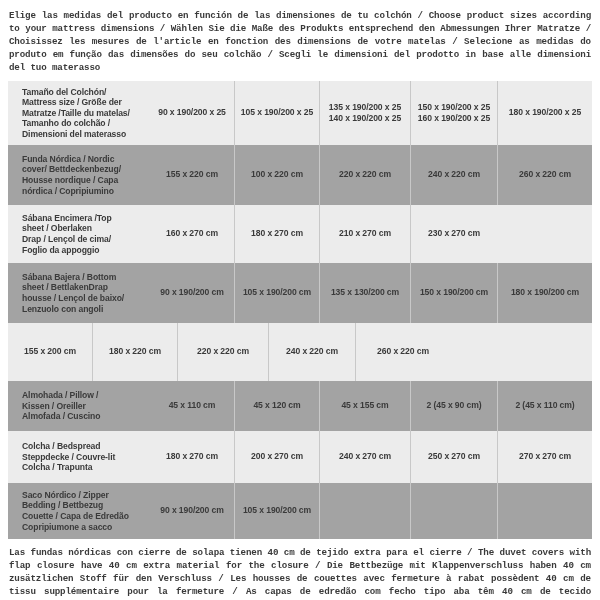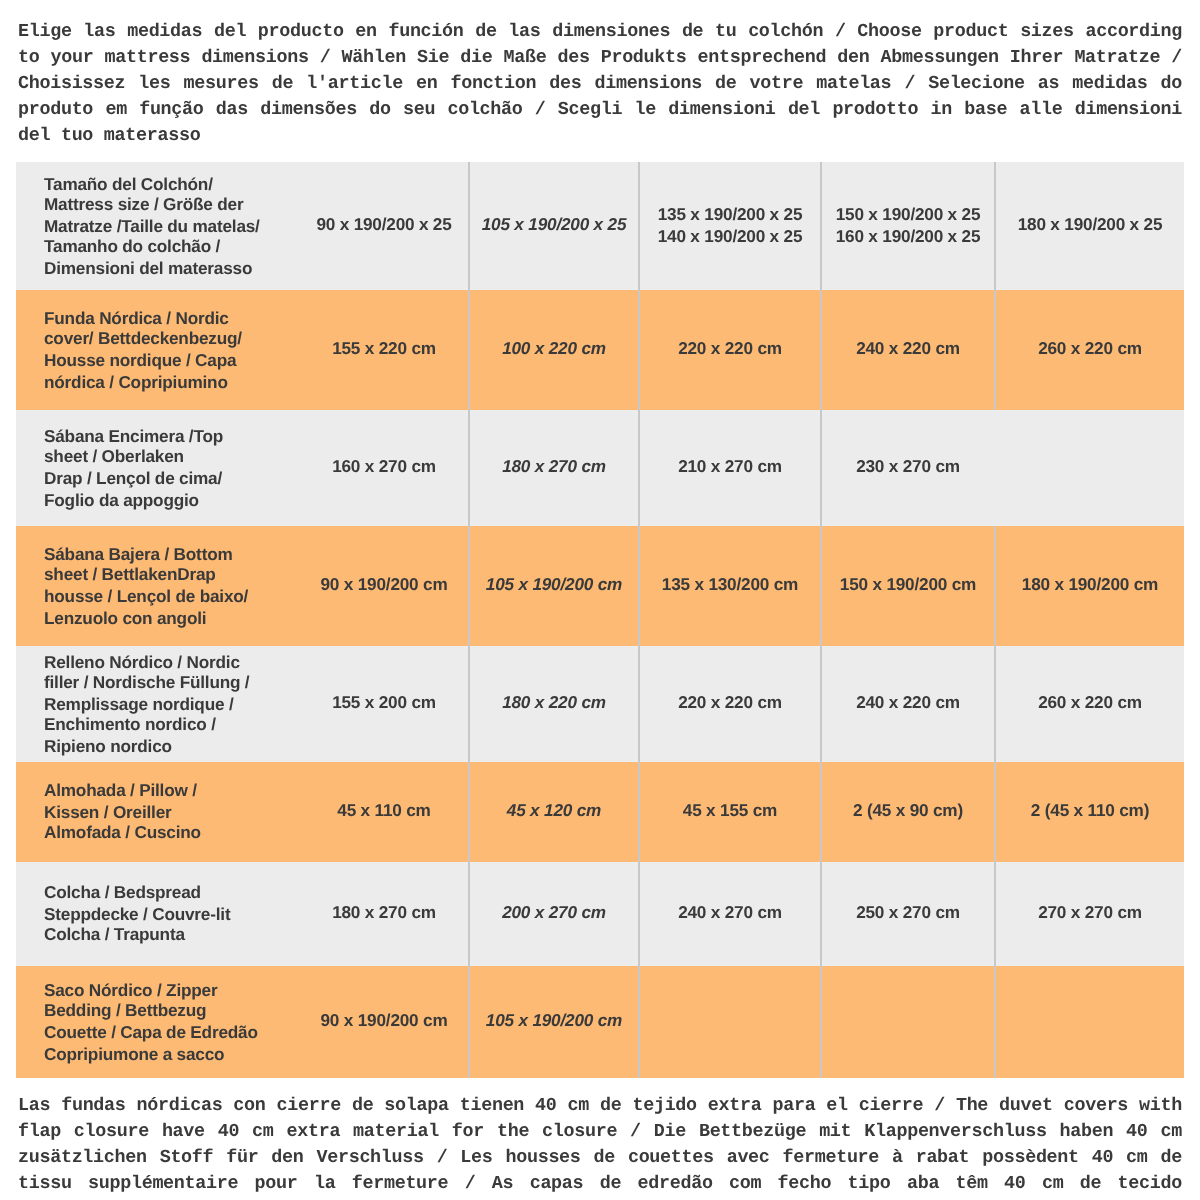--- a/index.html
+++ b/index.html
@@ -11,35 +11,35 @@
   .page{width:600px;height:600px;position:relative;}
   .intro, .footnote{
     margin:0 9px;font-size:9.2px;font-weight:700;line-height:13px;
     letter-spacing:-0.15px;text-align:justify;color:#3a3a3a;font-family:Liberation Mono, monospace;
   }
   .intro{padding-top:9px;}
   .footnote{padding-top:7px;}
   .table{margin:7px 8px 0 8px;width:584px;}
   .row{display:flex;align-items:stretch;}
   .row.shade{background:#ececec;}
-  .row.plain{background:#fdba74;}
+  .row.plain{background:#a3a3a3;}
   .r0{height:64px;} .r1{height:60px;} .r2{height:58px;} .r3{height:60px;}
   .r4{height:58px;} .r5{height:50px;} .r6{height:52px;} .r7{height:56px;}
   .cell{
     display:flex;align-items:center;box-sizing:border-box;
     font-size:8.6px;font-weight:700;letter-spacing:-0.1px;color:#3a3a3a;
     white-space:pre-line;
   }
   .cell.label{
     width:142px;padding-left:14px;justify-content:flex-start;
     text-align:left;line-height:10.6px;
   }
   .cell.val{justify-content:center;text-align:center;line-height:11.5px;}
   .c1{width:84px;}
-  .c2{width:85px;border-left:1px solid #c8c8c8;font-style:italic;}
+  .c2{width:85px;border-left:1px solid #c8c8c8;}
   .c3{width:91px;border-left:1px solid #c8c8c8;}
   .c4{width:87px;border-left:1px solid #c8c8c8;}
   .c5{width:95px;border-left:1px solid #c8c8c8;}
 </style>
 </head>
 <body>
 
 <div class="page">
 
   <p class="intro">Elige las medidas del producto en función de las dimensiones de tu colchón / Choose product sizes according to your mattress dimensions / Wählen Sie die Maße des Produkts entsprechend den Abmessungen Ihrer Matratze / Choisissez les mesures de l'article en fonction des dimensions de votre matelas / Selecione as medidas do produto em função das dimensões do seu colchão / Scegli le dimensioni del prodotto in base alle dimensioni del tuo materasso</p>
@@ -90,25 +90,20 @@
 housse / Lençol de baixo/
 Lenzuolo con angoli</div>
       <div class="cell val c1">90 x 190/200 cm</div>
       <div class="cell val c2">105 x 190/200 cm</div>
       <div class="cell val c3">135 x 130/200 cm</div>
       <div class="cell val c4">150 x 190/200 cm</div>
       <div class="cell val c5">180 x 190/200 cm</div>
     </div>
 
     <div class="row shade r4">
-      <div class="cell label">Relleno Nórdico / Nordic
-filler / Nordische Füllung /
-Remplissage nordique /
-Enchimento nordico /
-Ripieno nordico</div>
       <div class="cell val c1">155 x 200 cm</div>
       <div class="cell val c2">180 x 220 cm</div>
       <div class="cell val c3">220 x 220 cm</div>
       <div class="cell val c4">240 x 220 cm</div>
       <div class="cell val c5">260 x 220 cm</div>
     </div>
 
     <div class="row plain r5">
       <div class="cell label">Almohada  / Pillow /
 Kissen / Oreiller

